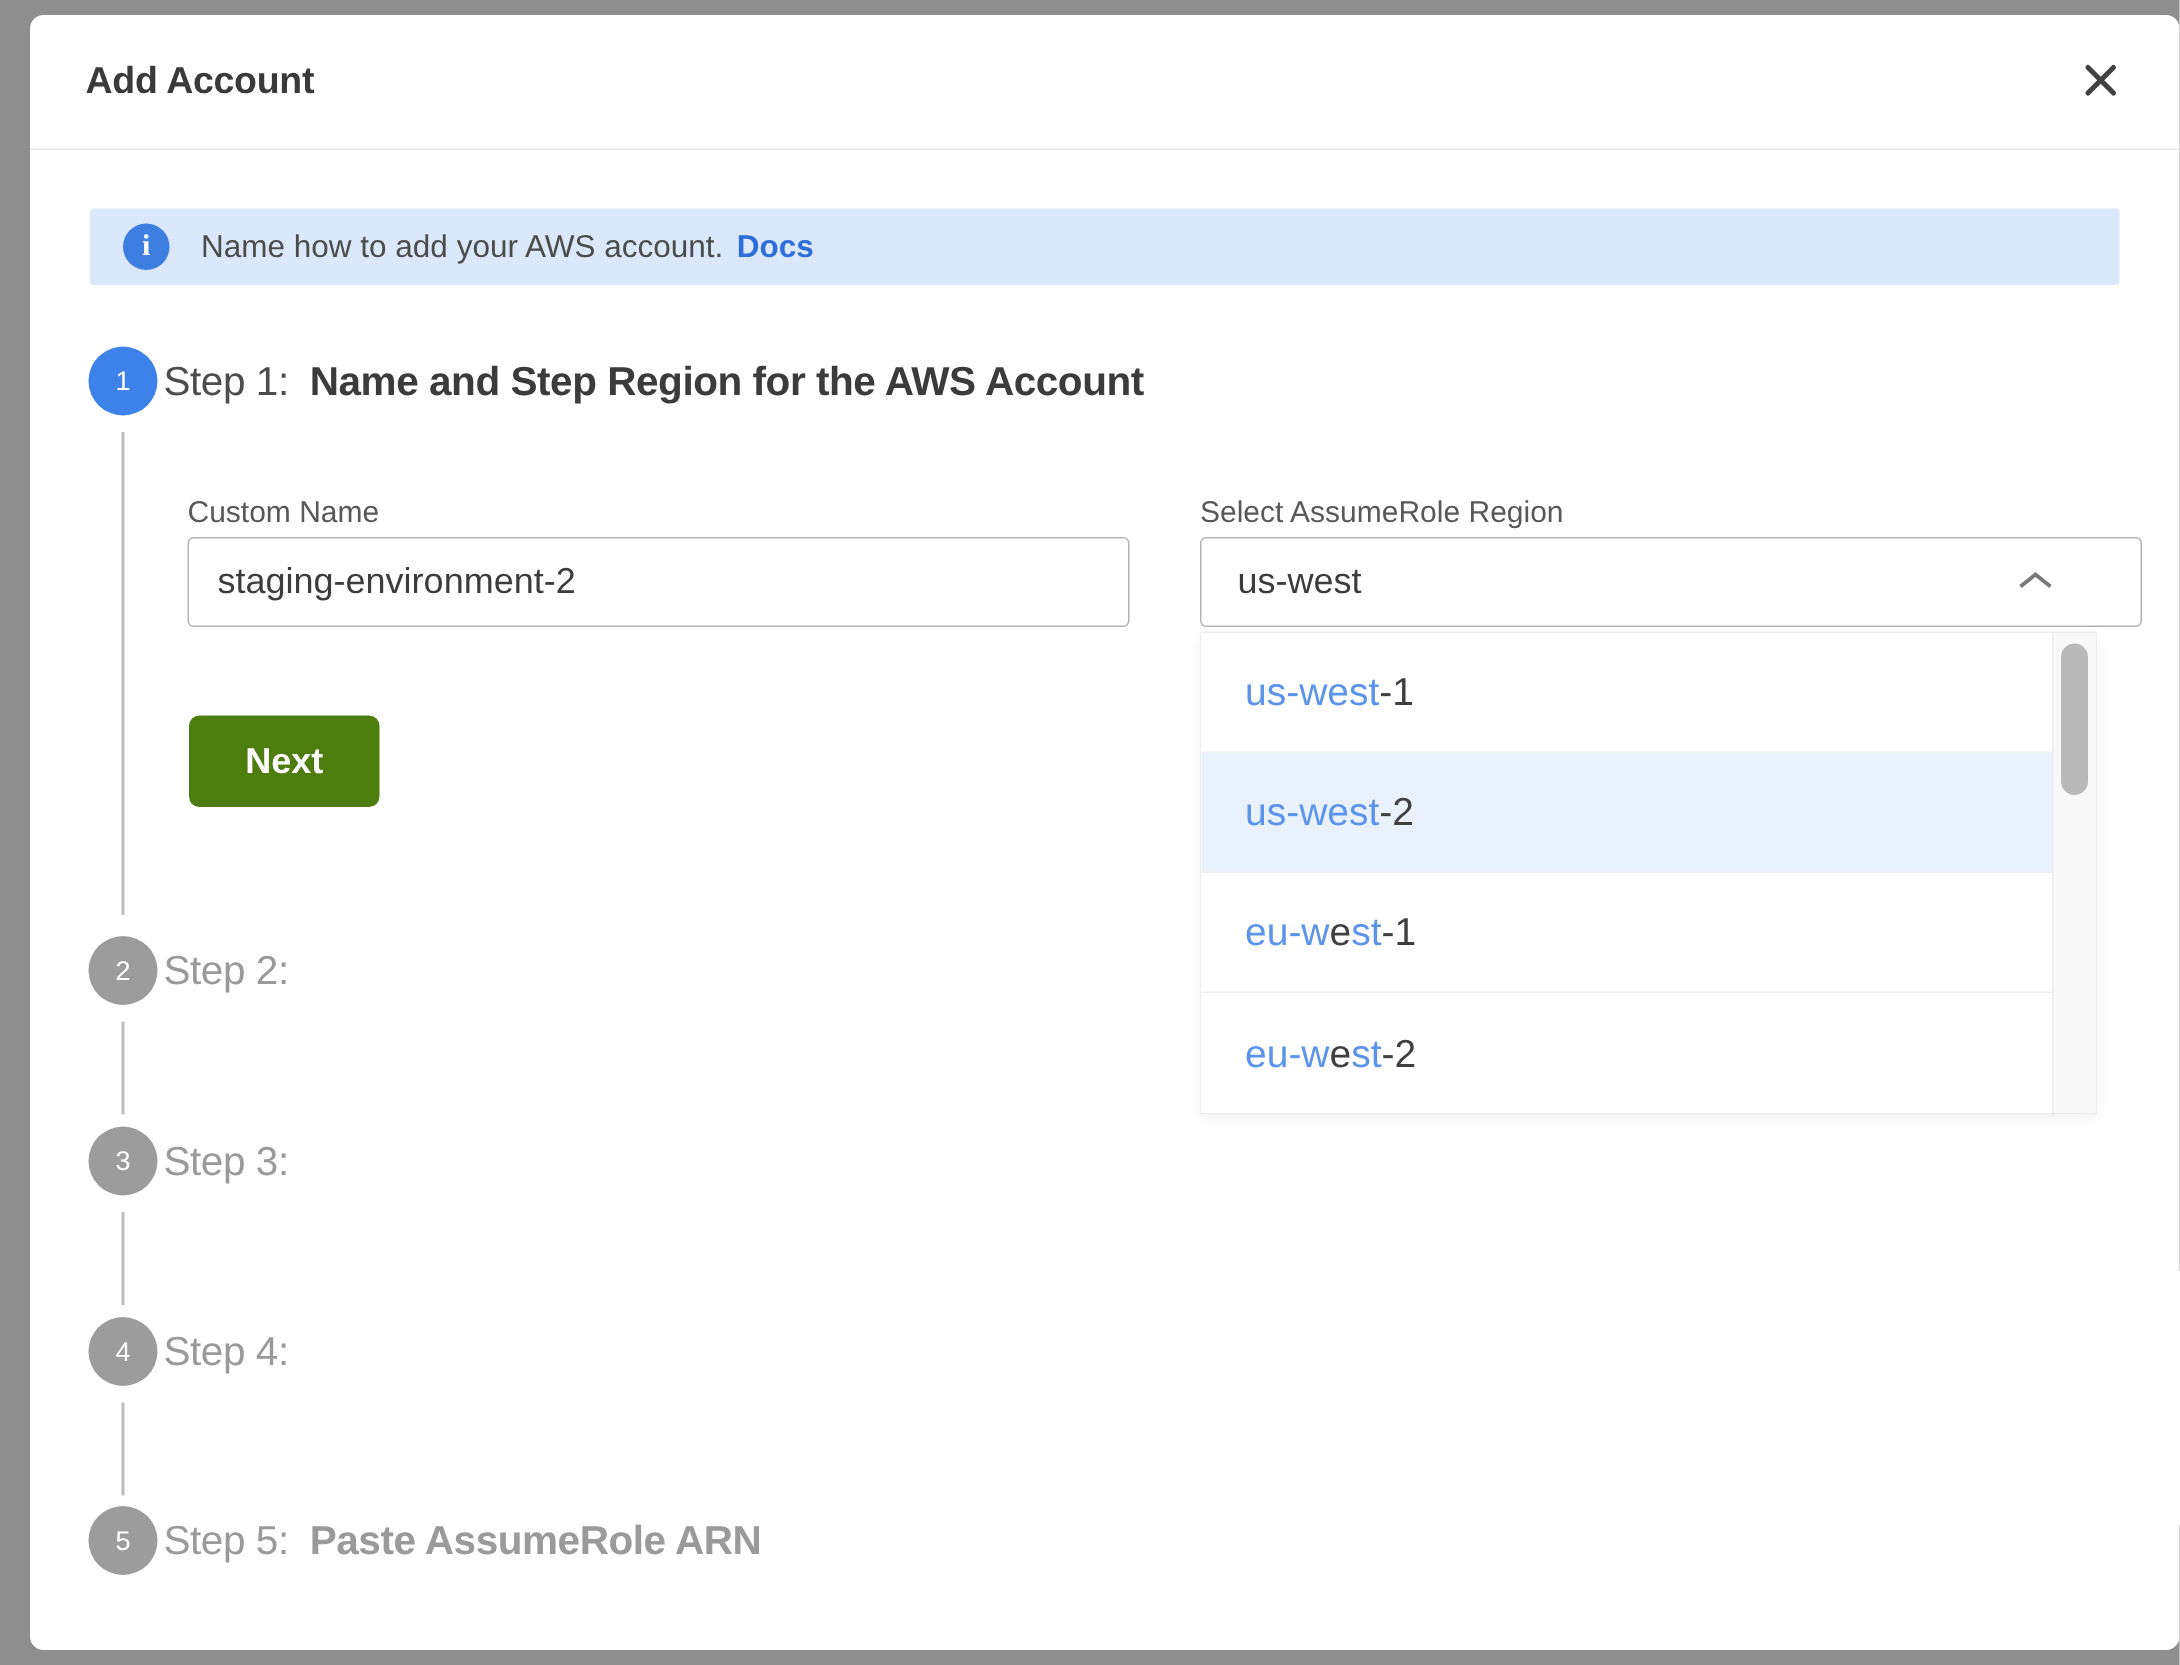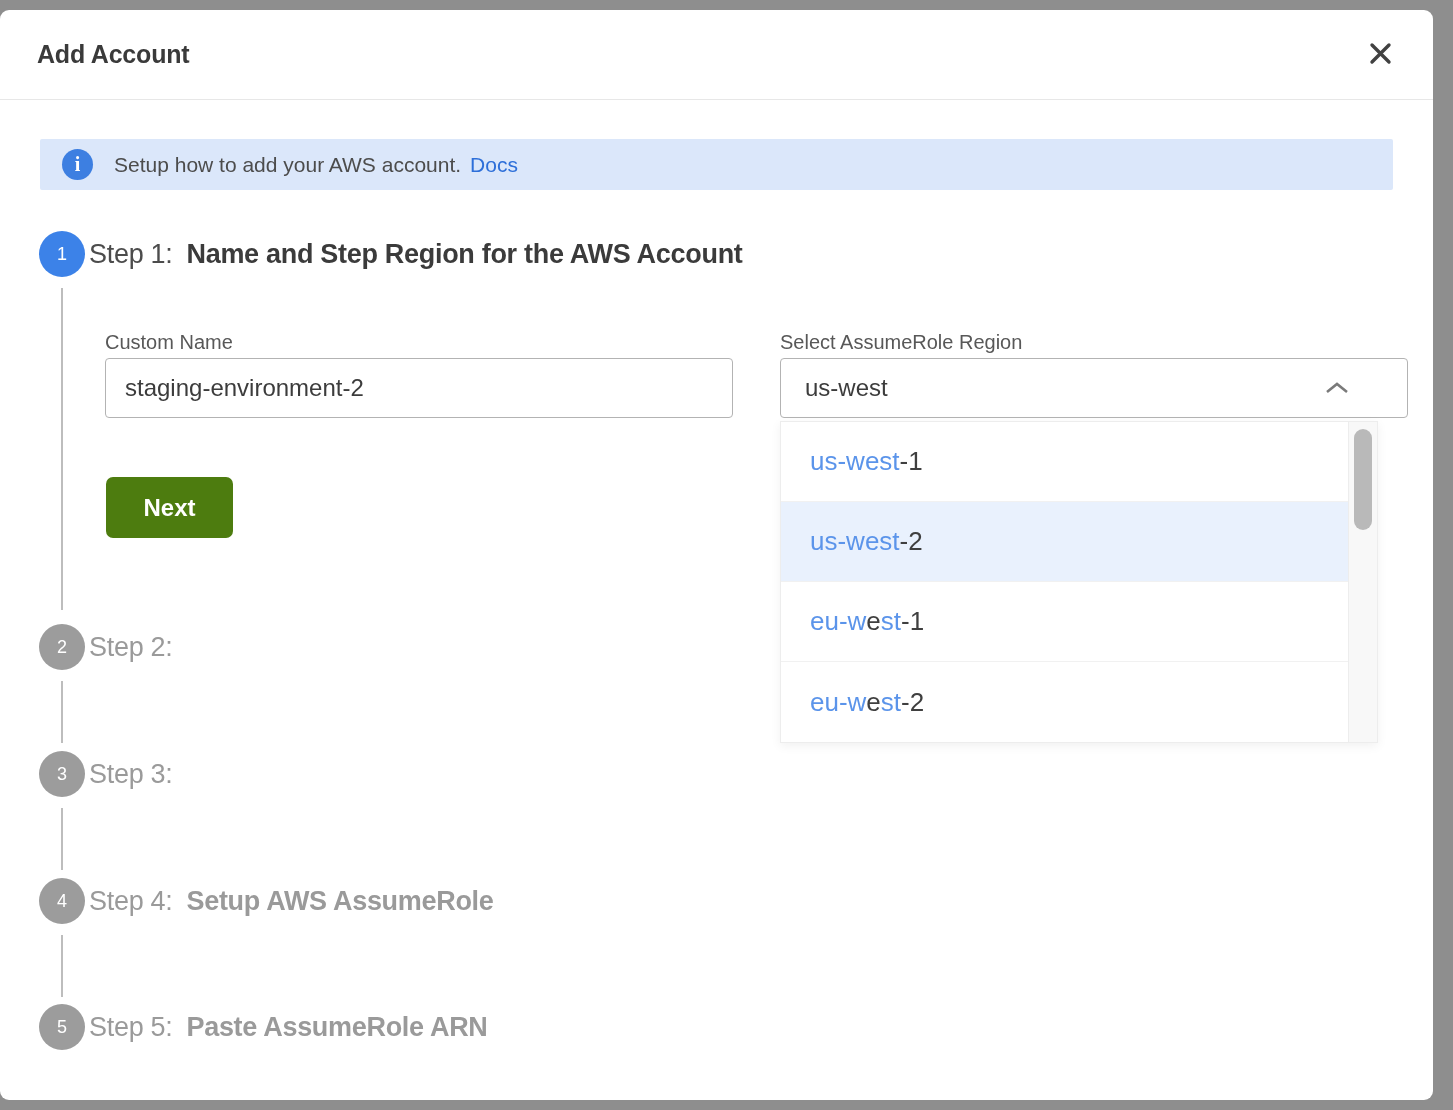--- a/index.html
+++ b/index.html
@@ -5,21 +5,21 @@
   * { margin: 0; padding: 0; box-sizing: border-box; }
   html, body { width: 1453px; height: 1110px; }
   body {
     background: #8e8e8e;
     font-family: "Liberation Sans", sans-serif;
     position: relative;
     overflow: hidden;
   }
   .modal {
     position: absolute;
-    left: 0; top: 10px;
+    left: 20px; top: 10px;
     width: 1433px; height: 1090px;
     background: #ffffff;
     border-radius: 9px;
     overflow: hidden;
   }
   
   .modal-header {
     position: absolute;
     left: 0; top: 0; right: 0;
     height: 90px;
@@ -64,21 +64,21 @@
     flex: 0 0 auto;
   }
   .banner-text {
     margin-left: 21px;
     font-size: 21px;
     color: #4c4c4c;
   }
   .banner-link {
     margin-left: 9px;
     font-size: 21px;
-    font-weight: 400;
+    font-weight: 700;
     color: #2d6fd9;
     text-decoration: none;
   }
   
   .step-row {
     position: absolute;
     left: 39px;
     height: 46px;
     display: flex;
     align-items: center;
@@ -224,21 +224,21 @@
       <span>
         <svg width="25" height="25" viewBox="0 0 25 25">
           <path d="M4 4 L21 21 M21 4 L4 21" stroke="#414141" stroke-width="3.4" stroke-linecap="round" fill="none"></path>
         </svg>
       </span>
     </button>
   </div>
 
   <div class="banner">
     <span class="info-icon">i</span>
-    <span class="banner-text">Setup how to add your AWS account.</span>
+    <span class="banner-text">Name how to add your AWS account.</span>
     <a class="banner-link" href="#">Docs</a>
   </div>
 
   <div class="connector" id="connector-1"></div>
   <div class="connector" id="connector-2"></div>
   <div class="connector" id="connector-3"></div>
   <div class="connector" id="connector-4"></div>
 
   <div class="step-row active" id="step-1">
     <div class="step-circle">1</div>
@@ -249,21 +249,20 @@
     <div class="step-circle">2</div>
     <span class="step-prefix">Step 2:</span>
   </div>
   <div class="step-row inactive" id="step-3">
     <div class="step-circle">3</div>
     <span class="step-prefix">Step 3:</span>
   </div>
   <div class="step-row inactive" id="step-4">
     <div class="step-circle">4</div>
     <span class="step-prefix">Step 4:</span>
-    <span class="step-title">Setup AWS AssumeRole</span>
   </div>
   <div class="step-row inactive" id="step-5">
     <div class="step-circle">5</div>
     <span class="step-prefix">Step 5:</span>
     <span class="step-title">Paste AssumeRole ARN</span>
   </div>
 
   <label class="field-label" id="custom-name-label">Custom Name</label>
   <input class="text-input" id="custom-name-input" type="text" value="staging-environment-2" style="">
 

